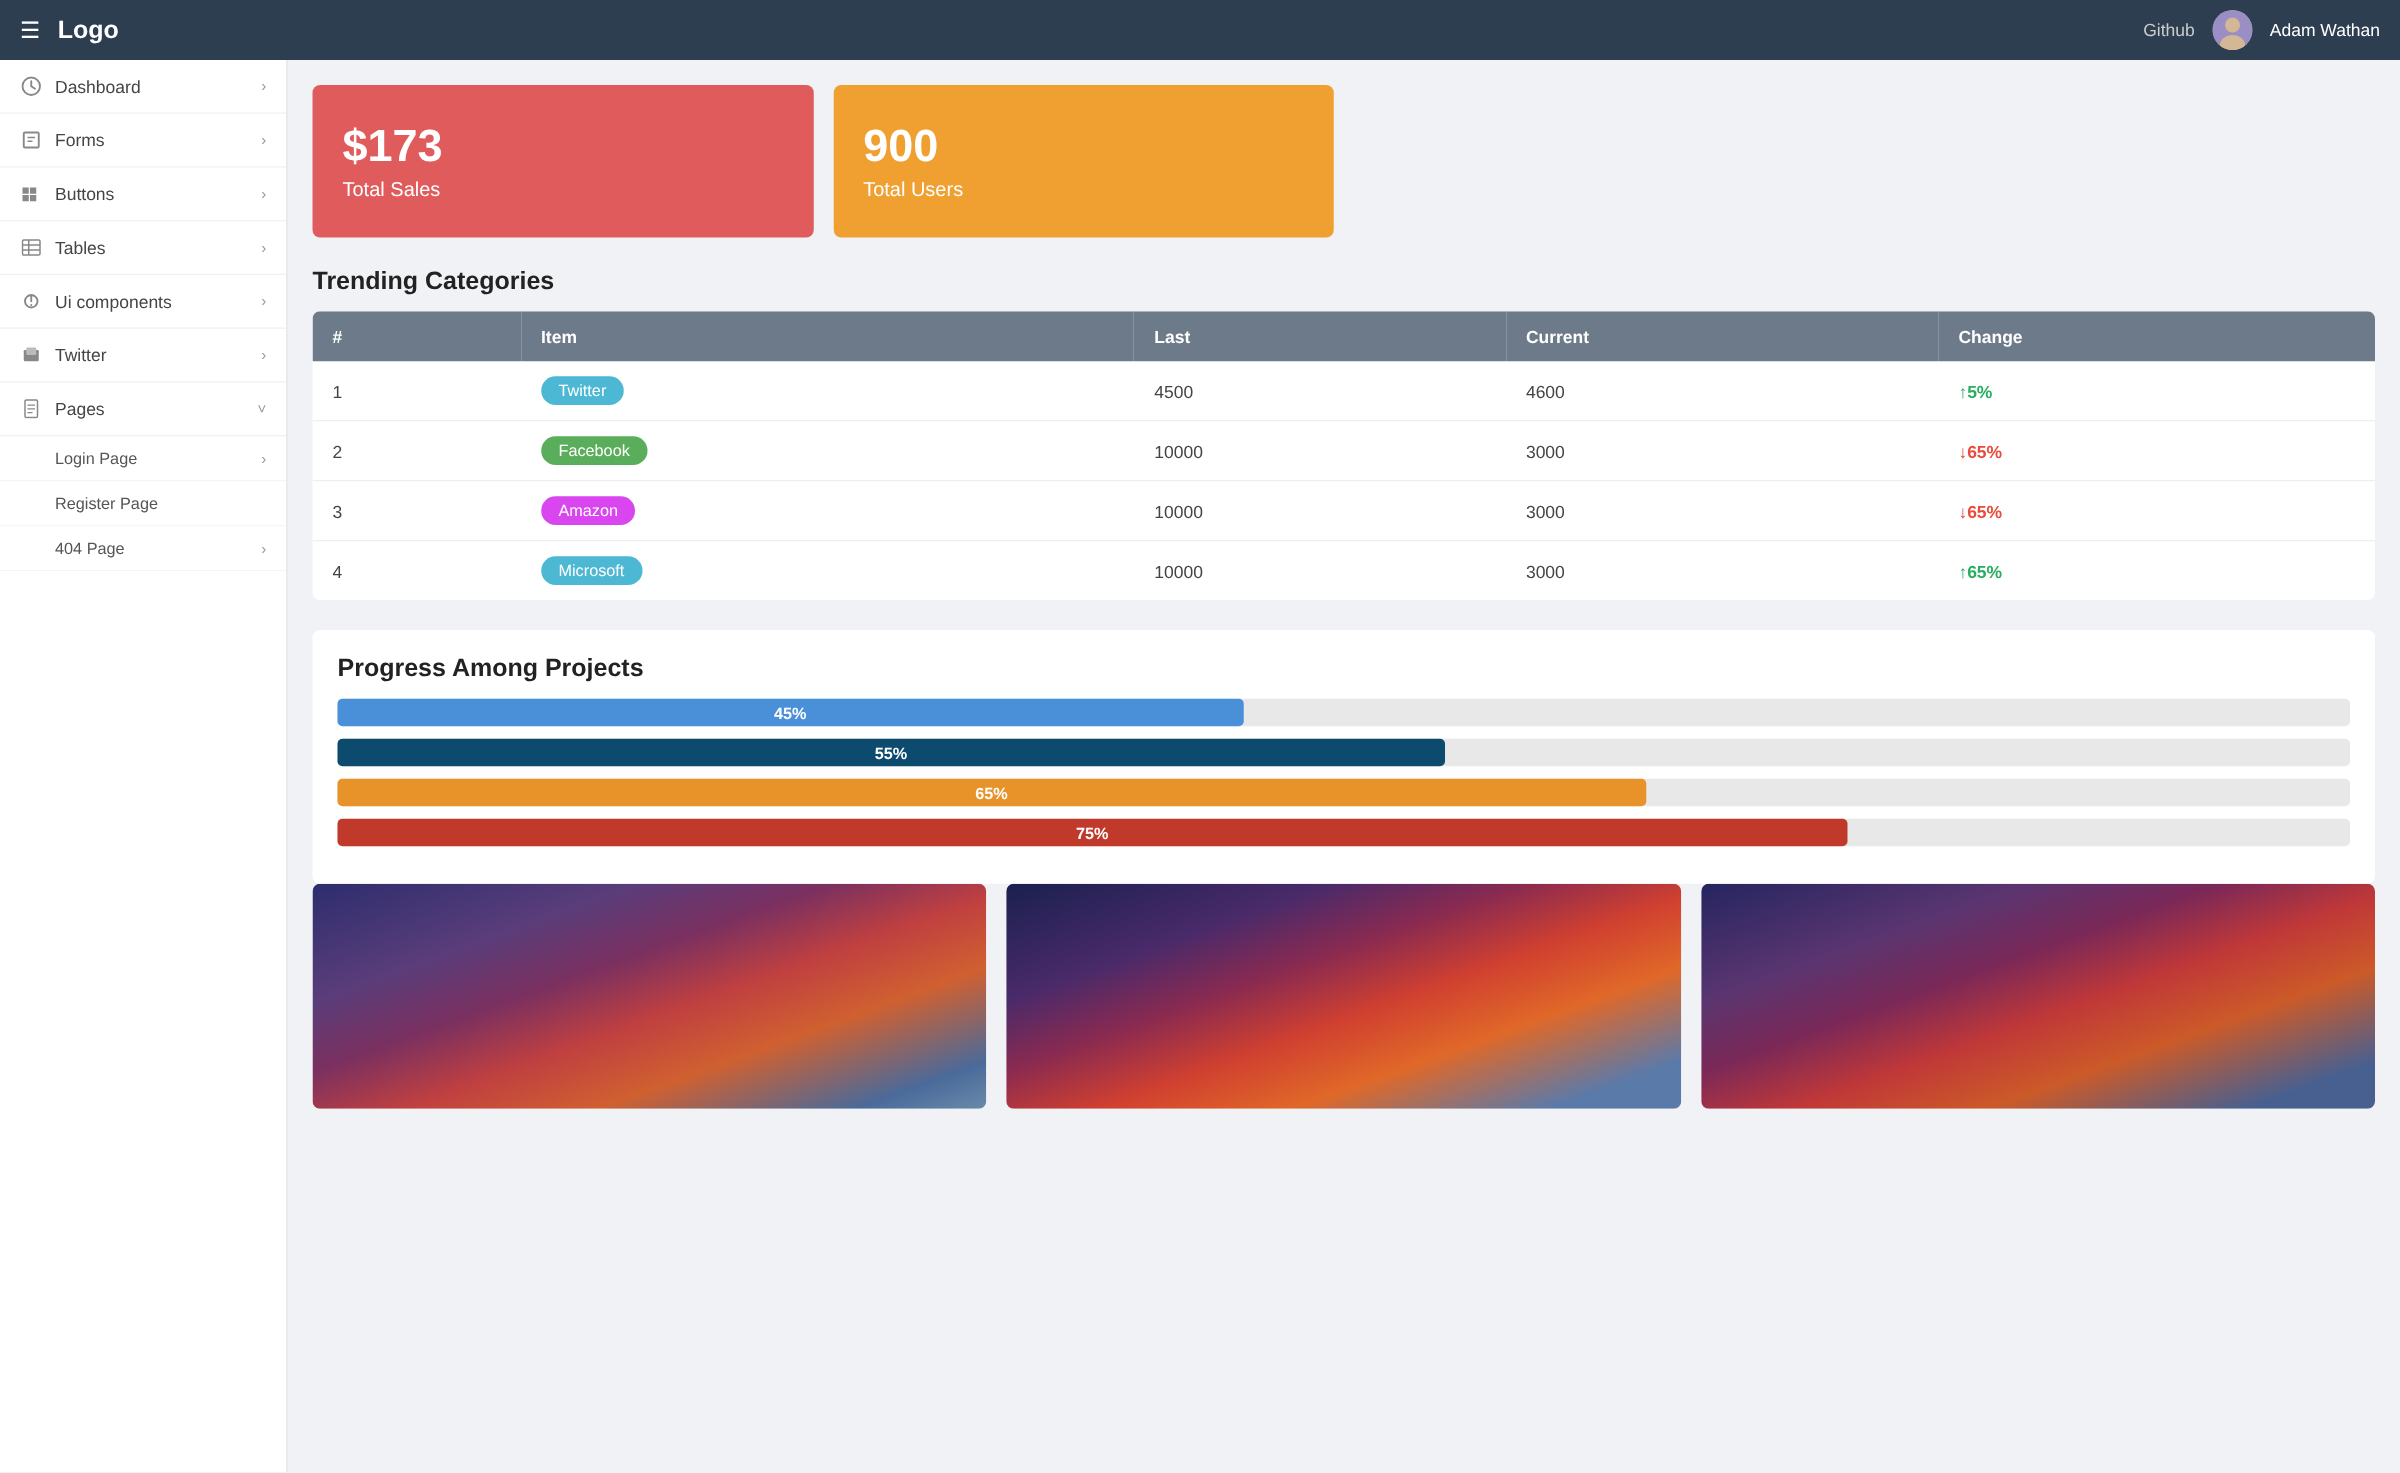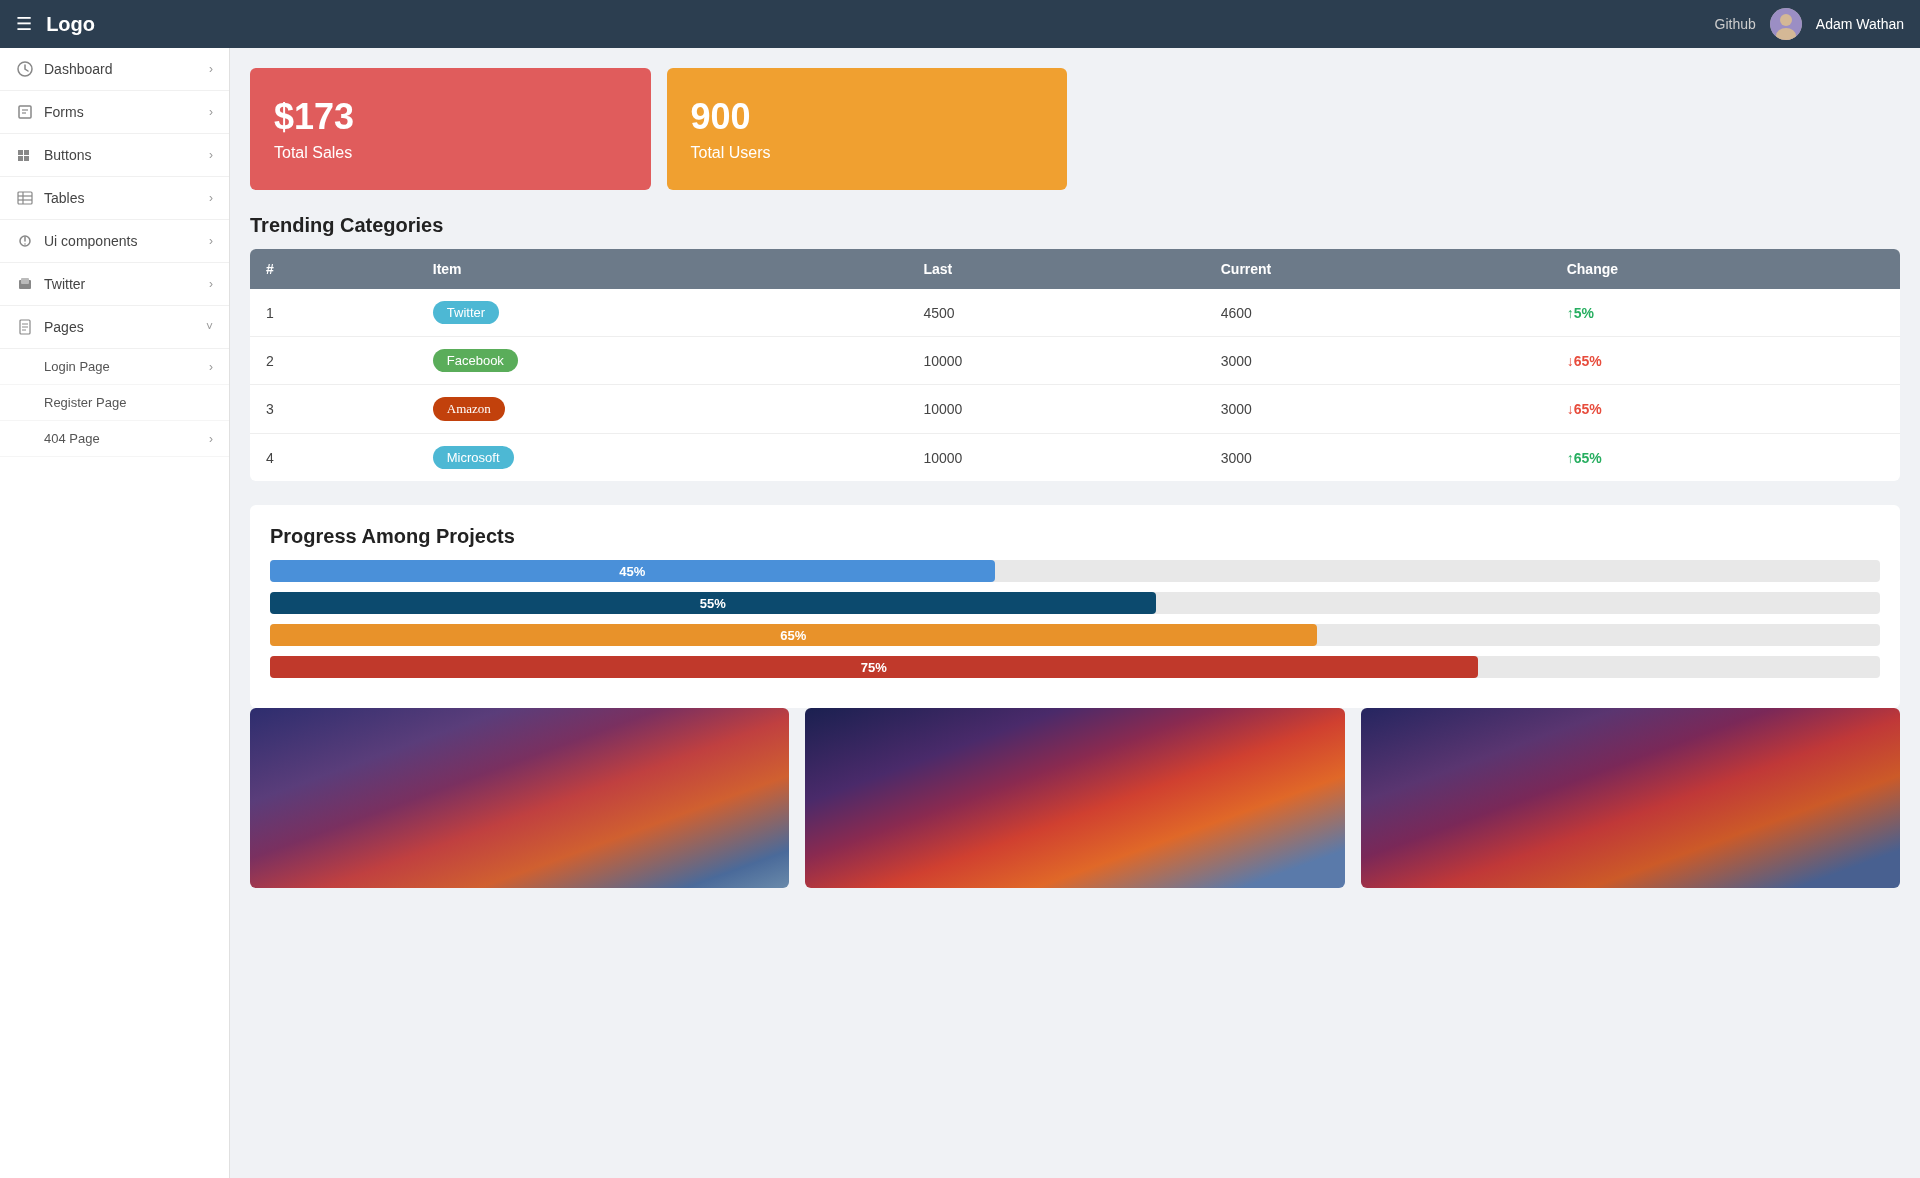--- a/index.html
+++ b/index.html
@@ -114,21 +114,21 @@
     .badge {
       display: inline-block;
       padding: 4px 14px;
       border-radius: 20px;
       color: #fff;
       font-size: 13px;
       font-weight: 500;
     }
     .badge-twitter { background: #4db8d4; }
     .badge-facebook { background: #5aad5a; }
-    .badge-amazon { background: #c2410c; font-family: Liberation Serif, serif; }
+    .badge-amazon { background: #d946ef; }
     .badge-microsoft { background: #4db8d4; }
     .change-up { color: #27ae60; font-weight: bold; }
     .change-down { color: #e74c3c; font-weight: bold; }
 
     
     .progress-section {
       background: #fff;
       border-radius: 6px;
       padding: 20px;
     }

